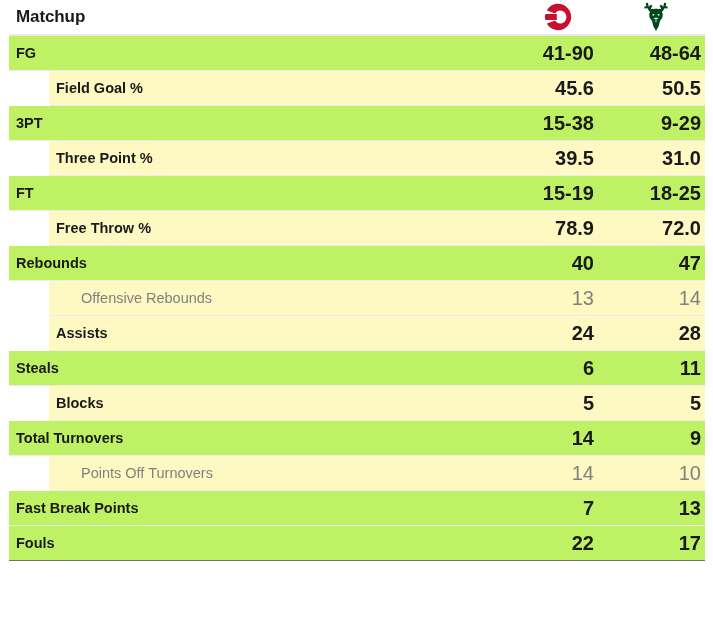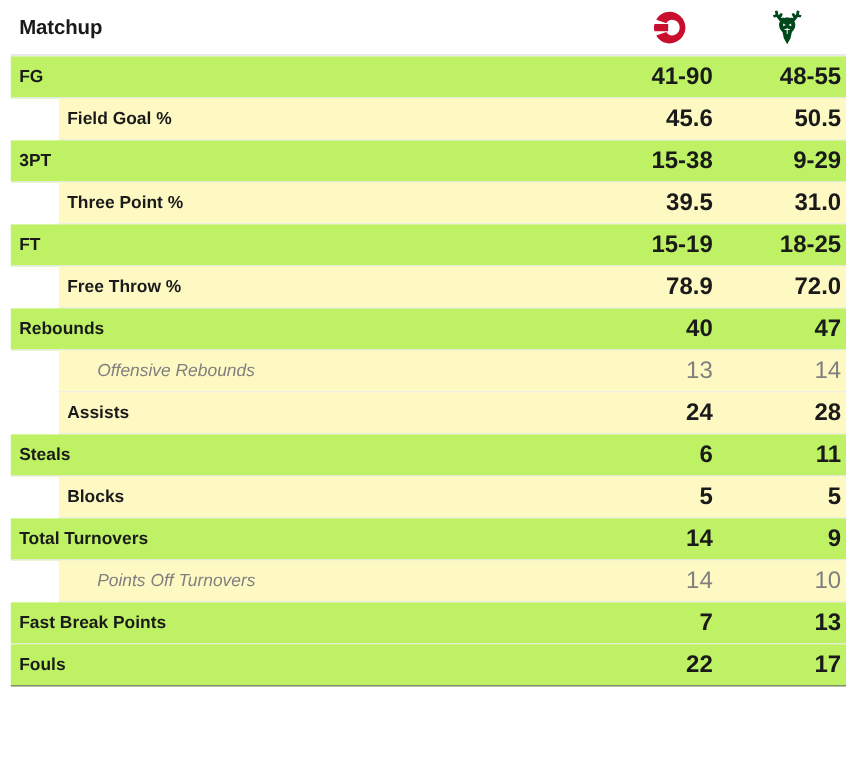--- a/index.html
+++ b/index.html
@@ -17,21 +17,21 @@
     height: 642px;
     background: #ffffff;
     padding: 0 8px 0 9px;
     overflow: hidden;
   }
 
   
   .mt-header {
     display: flex;
     align-items: center;
-    height: 47px;
+    height: 36px;
     border-bottom: 2px solid #e9e9e9;
     background: #ffffff;
   }
   .mt-header-title {
     flex: 1 1 auto;
     padding-left: 7px;
     font-size: 17px;
     font-weight: bold;
     color: #1a1a1a;
     letter-spacing: -0.1px;
@@ -78,21 +78,20 @@
     white-space: nowrap;
   }
   .mt-value.col-a { width: 96px; }
   .mt-value.col-b { width: 99px; padding-right: 4px; }
 
   
   .mt-row.sub .mt-label {
     padding-left: 32px;
     font-weight: normal;
     color: #808080;
-    font-style: italic;
   }
   .mt-row.sub .mt-value {
     font-weight: normal;
     color: #808080;
   }
 </style>
 </head>
 <body>
 
 <div id="matchup-table">
@@ -144,21 +143,21 @@
           <rect x="48.5" y="55" width="3" height="18"></rect>
         </g>
       </svg>
     </div>
   </div>
 
   <div id="rows-container">
       <div class="mt-row">
         <div class="mt-label">FG</div>
         <div class="mt-value col-a">41-90</div>
-        <div class="mt-value col-b">48-55</div>
+        <div class="mt-value col-b">48-64</div>
       </div>
       <div class="mt-row alt">
         <div class="mt-label">Field Goal %</div>
         <div class="mt-value col-a">45.6</div>
         <div class="mt-value col-b">50.5</div>
       </div>
       <div class="mt-row">
         <div class="mt-label">3PT</div>
         <div class="mt-value col-a">15-38</div>
         <div class="mt-value col-b">9-29</div>

